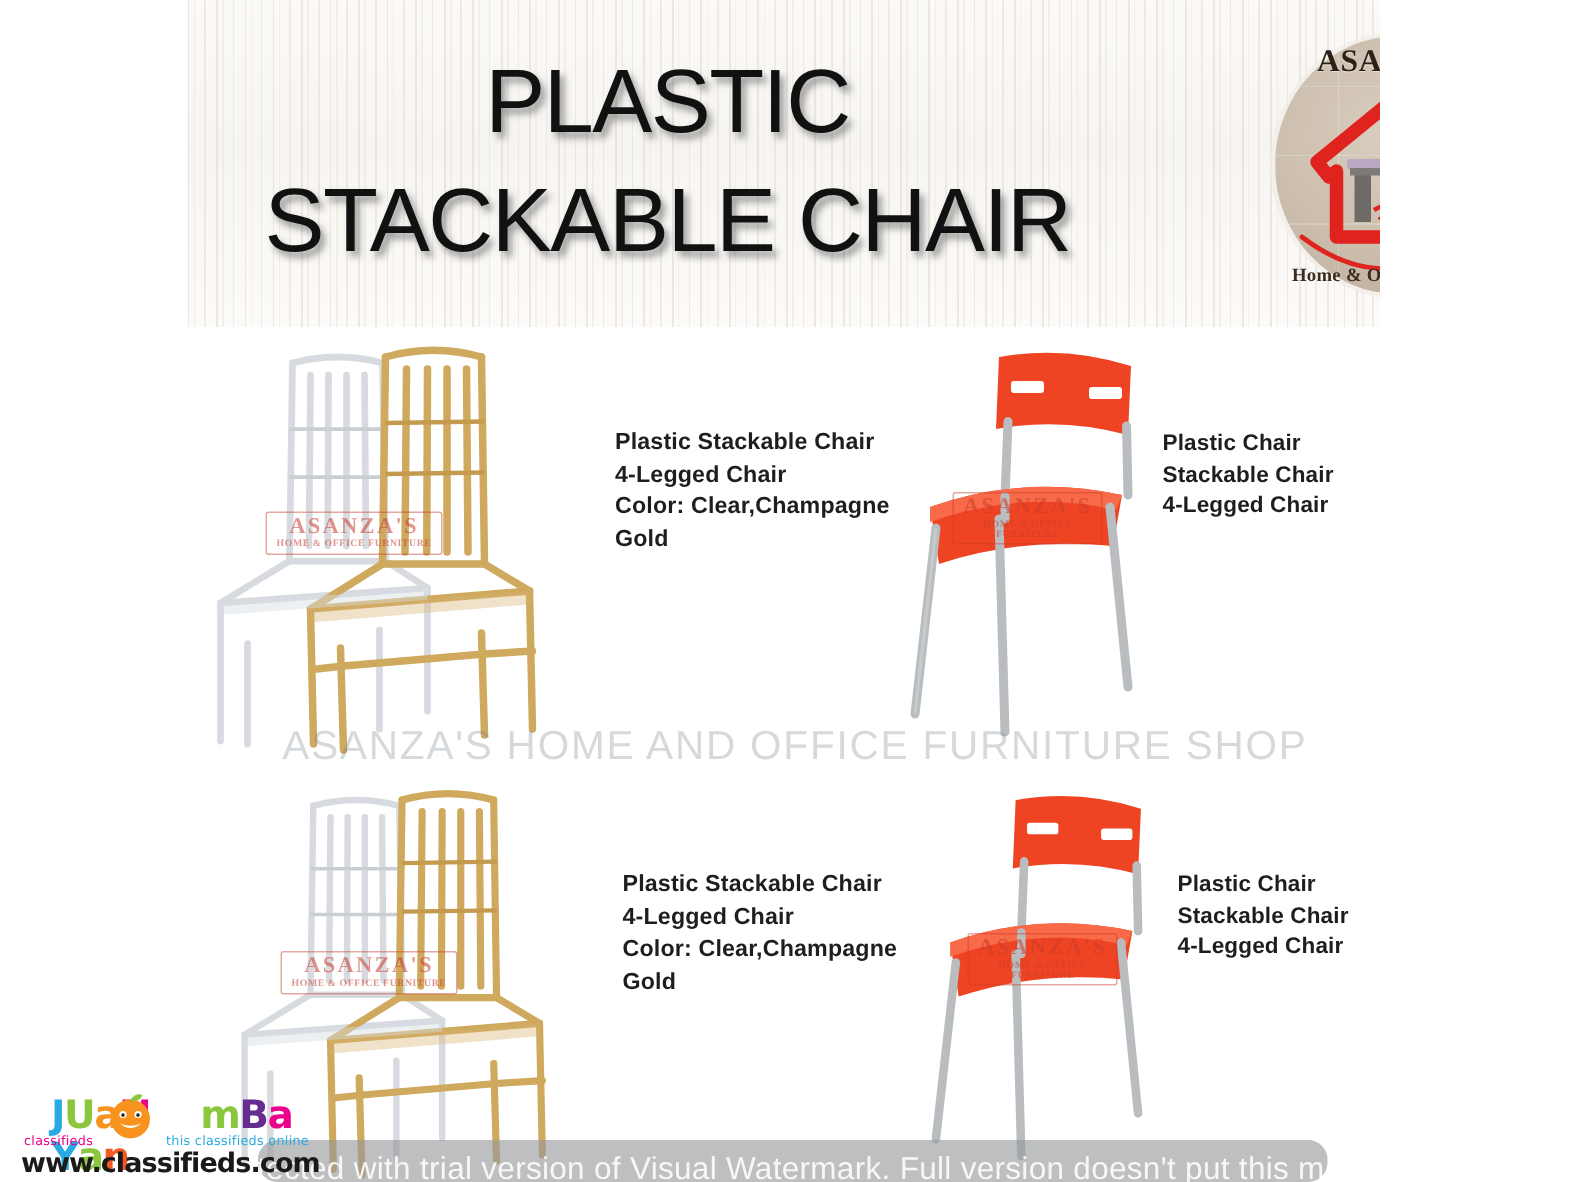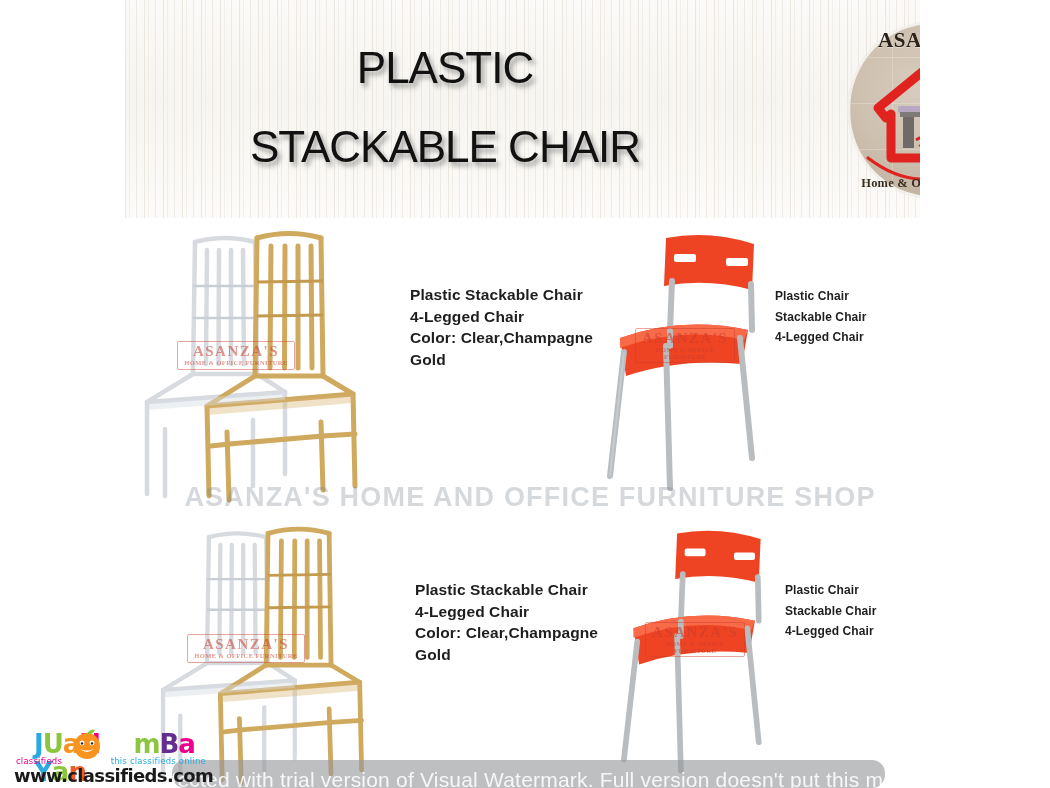--- a/index.html
+++ b/index.html
@@ -31,21 +31,21 @@
       linear-gradient(180deg,#fbfaf8 0%, #f7f5f1 45%, #fcfbf9 100%);
     overflow:hidden;
   }
   .banner-title {
     position:absolute;
     left:10px; top:28px;
     width:620px;
     text-align:center;
     font-family:"Liberation Sans", sans-serif;
     font-weight:400;
-    font-size:44px;
+    font-size:60px;
     line-height:79px;
     letter-spacing:-1px;
     color:#111111;
     text-shadow:3px 4px 5px rgba(80,80,80,.55);
     white-space:pre-line;
   }
 
   
   .logo {
     position:absolute;
@@ -96,30 +96,30 @@
   .chair-red    { position:absolute; }
 
   .spec {
     position:absolute;
     font-family:"Liberation Sans", sans-serif;
     font-weight:bold;
     color:#1e1e1e;
     white-space:pre-line;
   }
   .spec-left  { font-size:15.5px; line-height:21.5px; letter-spacing:.1px; }
-  .spec-right { font-size:12px; line-height:20.5px; letter-spacing:.1px; }
+  .spec-right { font-size:15px; line-height:20.5px; letter-spacing:.1px; }
 
   
   .wm-shop {
     position:absolute;
     left:140px; top:482px;
     width:780px;
     text-align:center;
     font-family:"Liberation Sans", sans-serif;
-    font-weight:700;
+    font-weight:400;
     font-size:27px;
     letter-spacing:1.2px;
     color:rgba(120,130,140,.30);
     white-space:nowrap;
     z-index:40;
     pointer-events:none;
   }
 
   
   .stamp {

